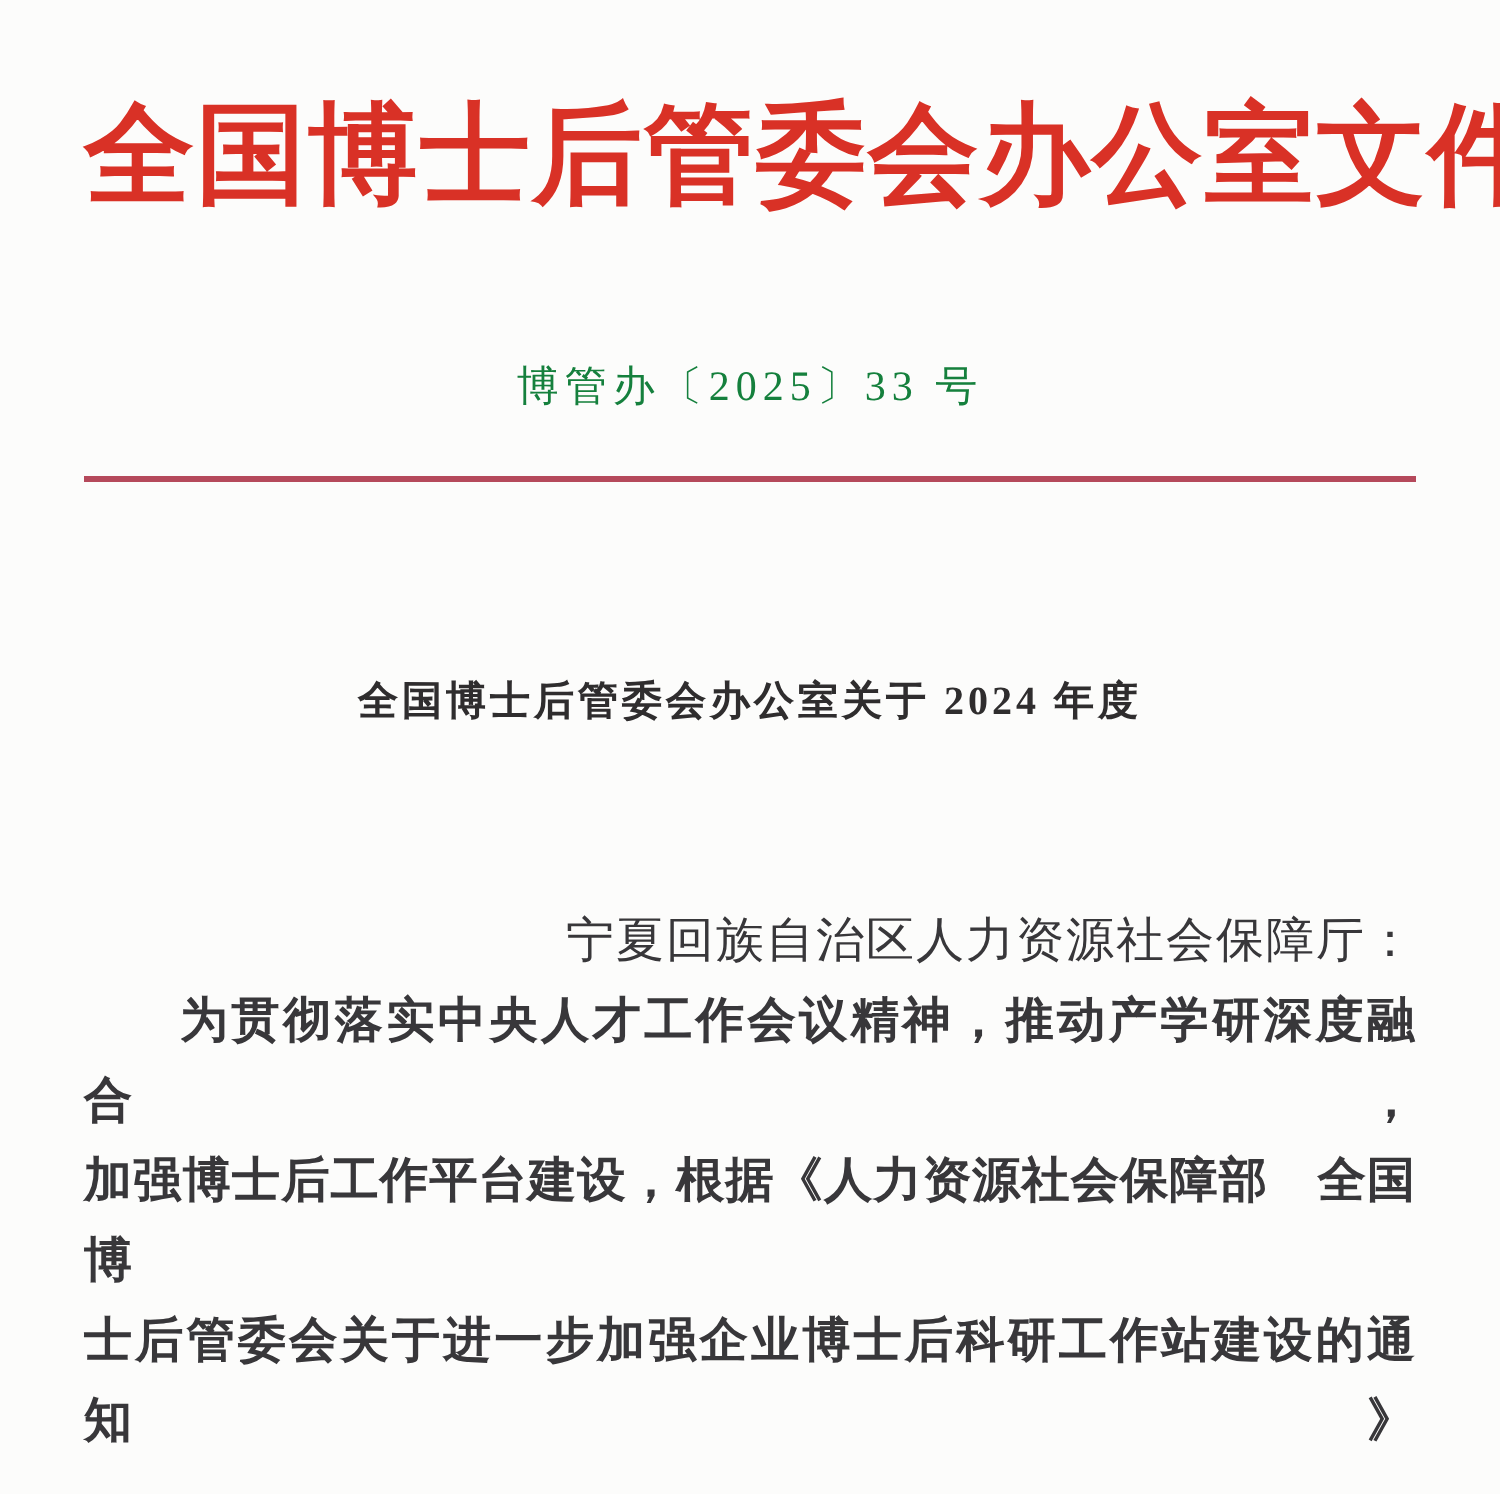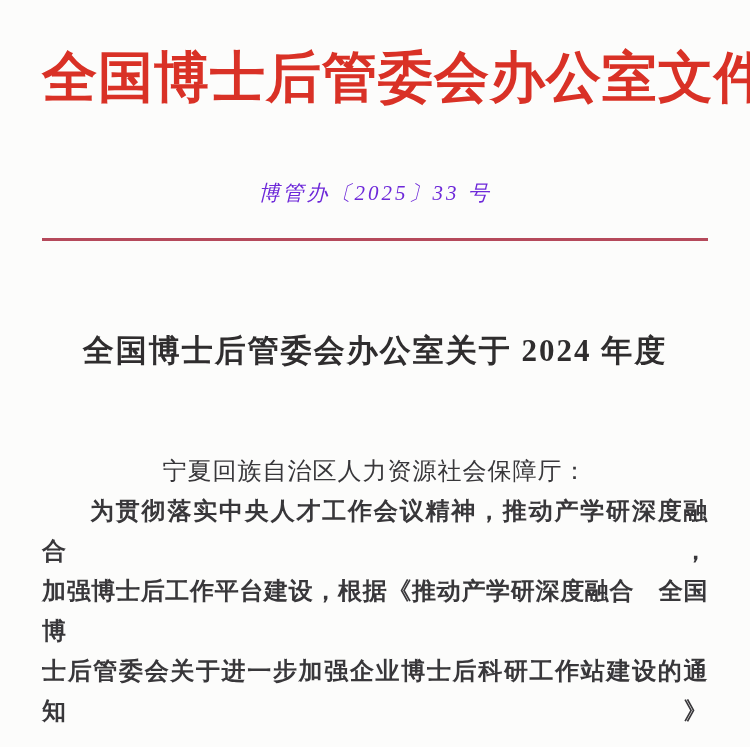--- a/index.html
+++ b/index.html
@@ -24,50 +24,49 @@
     text-align: center;
     color: var(--red, #d93126);
     letter-spacing: 1px;
     white-space: nowrap;
   }
   .doc-number {
     margin-top: 52px;
     font-size: 21px;
     line-height: 34px;
     text-align: center;
-    color: #6d28d9;
+    color: #15803d;
     letter-spacing: 3px;
-    font-style: italic;
   }
   .red-divider {
     margin-top: 28px;
     height: 3px;
     background: var(--divider, #b5495b);
     border: none;
   }
   .doc-title {
     margin-top: 82px;
     text-align: center;
     color: #2f2d2e;
     font-weight: bold;
   }
   .doc-title .title-line {
-    font-size: 31px;
+    font-size: 20px;
     line-height: 56px;
     letter-spacing: 2px;
     white-space: nowrap;
   }
   .body-text {
     margin-top: 72px;
     color: #38373a;
     font-size: 24px;
   }
   .addressee {
     line-height: 40px;
-    text-align: center;
+    text-align: right;
     letter-spacing: 1px;
   }
   .body-line {
     line-height: 40px;
     text-align: justify;
     text-align-last: justify;
     letter-spacing: 0.5px;
     font-weight: bold;
   }
   .body-line.indent-first {
@@ -85,18 +84,18 @@
 
   <div class="red-divider"></div>
 
   <div class="doc-title">
     <div class="title-line">全国博士后管委会办公室关于 2024 年度</div>
   </div>
 
   <div class="body-text">
     <div class="addressee">宁夏回族自治区人力资源社会保障厅：</div>
     <div class="body-line indent-first">为贯彻落实中央人才工作会议精神，推动产学研深度融合，</div>
-    <div class="body-line">加强博士后工作平台建设，根据《推动产学研深度融合　全国博</div>
+    <div class="body-line">加强博士后工作平台建设，根据《人力资源社会保障部　全国博</div>
     <div class="body-line">士后管委会关于进一步加强企业博士后科研工作站建设的通知》</div>
 
   </div>
 
 </div>
 
 </body></html>

